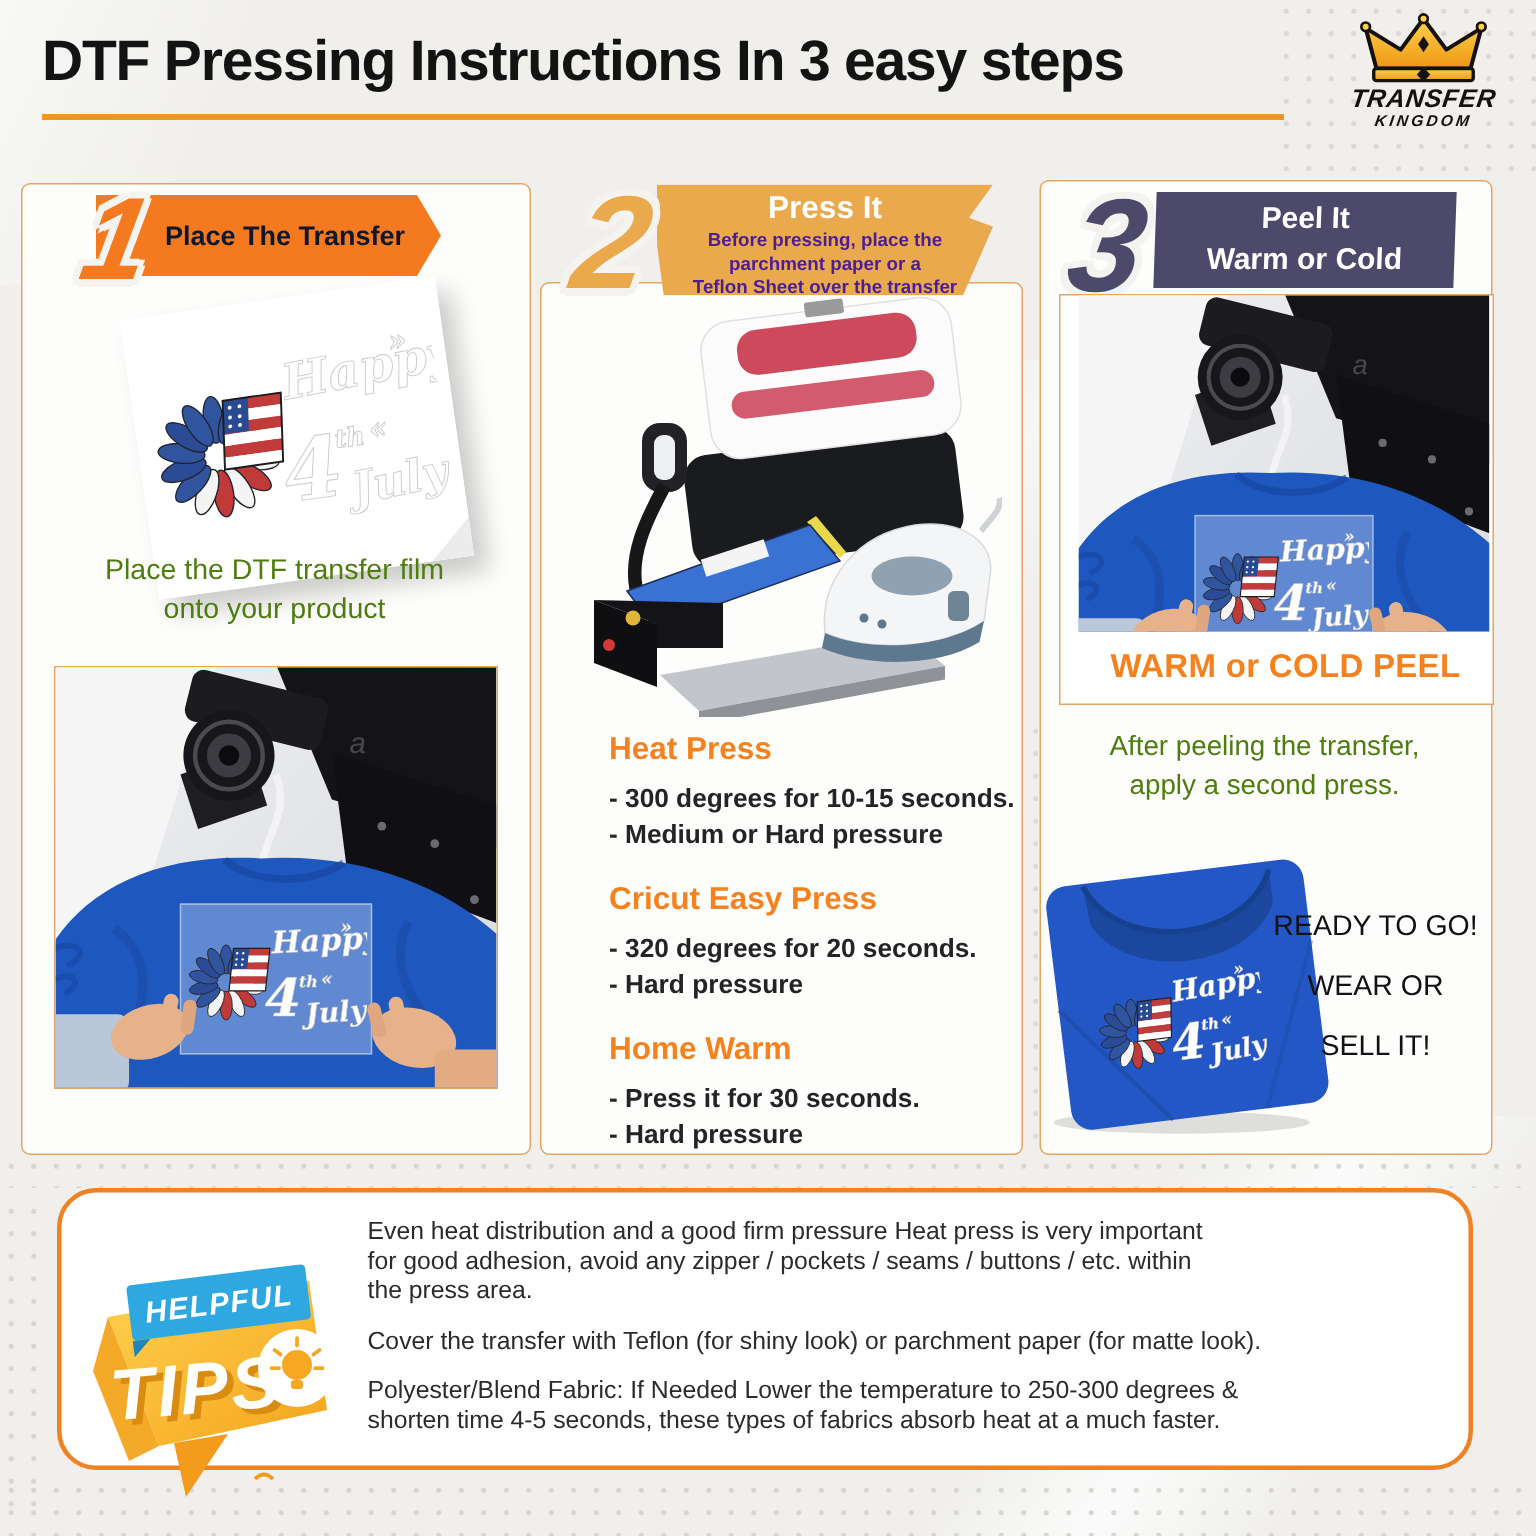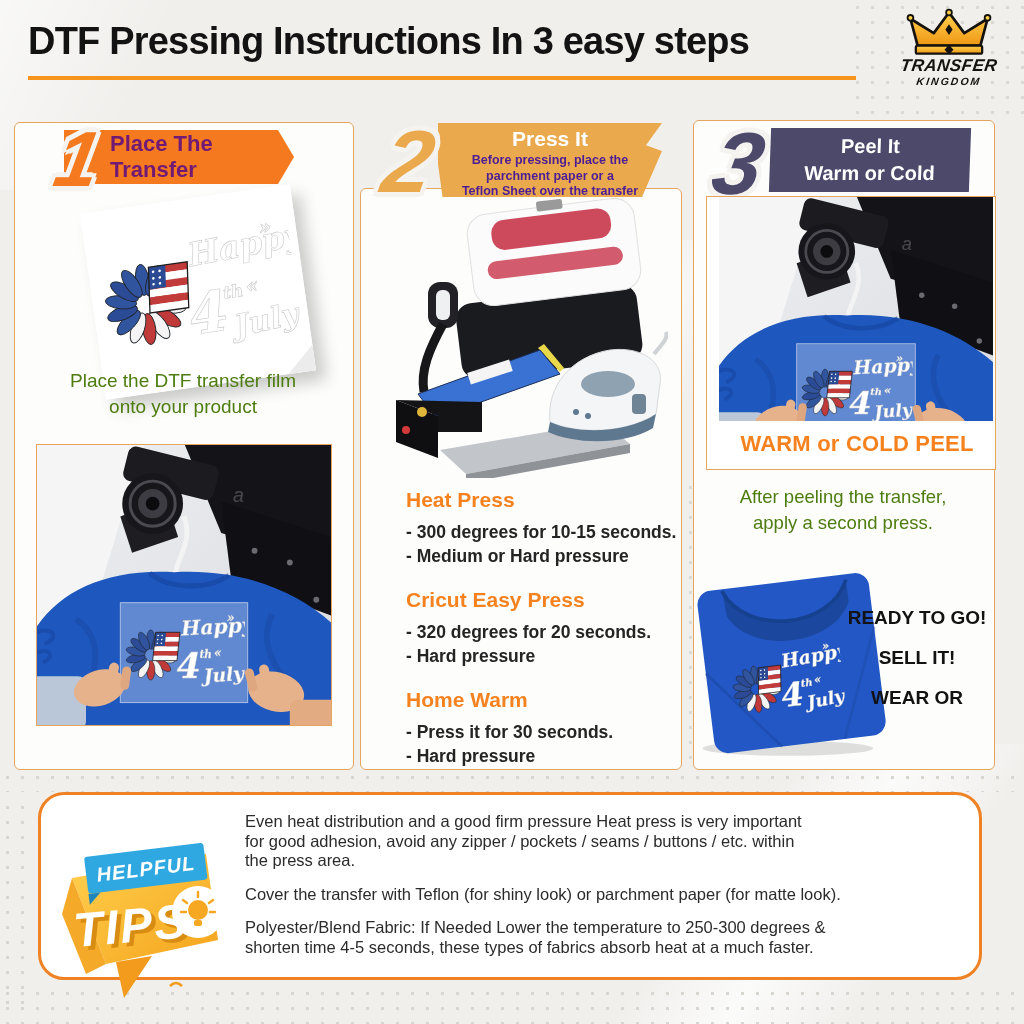--- a/index.html
+++ b/index.html
@@ -27,21 +27,21 @@
   .card3{left:693px;top:120px;width:300px;height:648px;}
   
   .step-num{font-weight:bold;font-style:italic;line-height:1;transform:skewX(-10deg);
     text-shadow:-5px 0 #f4f3f0,5px 0 #f4f3f0,0 -5px #f4f3f0,0 5px #f4f3f0,-4px -4px #f4f3f0,4px 4px #f4f3f0,-4px 4px #f4f3f0,4px -4px #f4f3f0;}
   .num1{left:56px;top:120px;font-size:78px;color:#F5791F;}
   .num2{left:384px;top:118px;font-size:88px;color:#EBA94E;}
   .num3{left:714px;top:120px;font-size:88px;color:#4C496B;}
   .ribbon1{left:64px;top:130px;width:230px;height:54px;background:#F5791F;
     clip-path:polygon(0 0,calc(100% - 16px) 0,100% 50%,calc(100% - 16px) 100%,0 100%);
     display:flex;align-items:center;padding-left:46px;box-sizing:border-box;
-    color:#701a75;font-size:22px;font-weight:bold;}
+    color:#0f172a;font-size:18px;font-weight:bold;text-align:right;}
   .banner2{left:438px;top:123px;width:224px;height:74px;background:#EBA94E;
     clip-path:polygon(0 0,100% 0,calc(100% - 16px) 30%,100% 38%,calc(100% - 20px) 100%,2% 100%,0 55%);
     text-align:center;box-sizing:border-box;padding-top:4px;}
   .banner2-title{color:#fff;font-size:21px;font-weight:bold;}
   .banner2-sub{color:#4c1d95;font-size:12.5px;font-weight:bold;line-height:15.5px;margin-top:2px;}
   .banner3{left:770px;top:128px;width:200px;height:64px;background:#4C496B;transform:skewX(-2deg);
     display:flex;flex-direction:column;justify-content:center;text-align:center;
     color:#fff;font-size:20px;font-weight:bold;line-height:27px;}
   
   .film{left:92px;top:198px;width:212px;height:188px;background:#fff;transform:rotate(-8deg);
@@ -54,21 +54,21 @@
   .sections{left:374px;top:488px;width:300px;margin-left:32px;}
   .sec{margin-bottom:20px;}
   .sec-h{font-size:21px;font-weight:bold;color:#F5821F;margin-bottom:8px;}
   .sec-line{font-size:17.5px;font-weight:bold;color:#242424;line-height:24px;}
   
   .photobox3{left:706px;top:196px;width:276px;height:272px;border:1px solid #e5a55f;background:#fff;padding-left:12px;}
   .peel-label{width:100%;height:46px;display:flex;align-items:center;justify-content:center;
     color:#F5821F;font-size:22px;font-weight:bold;letter-spacing:.2px;}
   .cap3{left:700px;top:484px;width:286px;font-size:18.5px;line-height:26px;}
   .folded{left:695px;top:548px;width:195px;height:215px;}
-  .ready{left:846px;top:598px;width:142px;text-align:center;font-size:19px;font-weight:bold;
+  .ready{left:846px;top:598px;width:142px;text-align:center;font-size:19px;font-weight:normal;
     color:#121212;line-height:40px;}
   
   .tipsbox{left:38px;top:792px;width:944px;height:188px;background:#fff;border:3px solid #EF8224;border-radius:26px;box-sizing:border-box;}
   .badge{left:52px;top:818px;width:180px;height:190px;}
   .tipstext{left:245px;top:812px;width:730px;color:#2b2b2b;}
   .tline{font-size:16.5px;line-height:19.5px;white-space:nowrap;}
   .tpara{margin-bottom:14px;}
   .dots-header{left:850px;top:0;width:174px;height:116px;opacity:.9;}
   .dots-mid{left:0;top:770px;width:1024px;height:22px;}
   .dots-left{left:0;top:800px;width:30px;height:215px;}
@@ -327,22 +327,22 @@
         <path d="M38,32 C58,84 150,86 172,36 L172,60 C150,106 62,104 40,60 Z" fill="#1b479f"></path>
         <path d="M38,32 C58,84 150,86 172,36" fill="none" stroke="#16418f" stroke-width="4"></path>
         <path d="M10,118 L82,206" stroke="#1b479f" stroke-width="3" opacity=".5"></path>
         <path d="M196,90 L150,206" stroke="#1b479f" stroke-width="3" opacity=".35"></path>
         <use href="#d-flag" x="34" y="96" width="122" height="85"></use>
       </g>
     </svg>
   </div>
   <div class="abs ready">
     <div>READY TO GO!</div>
+    <div>WEAR OR</div>
     <div>SELL IT!</div>
-    <div>WEAR OR</div>
   </div>
 
   <div class="abs tipsbox"></div>
   <div class="abs badge">
     <svg class="fullsvg" viewBox="0 0 180 190">
       <path d="M6,44 q7,-7 14,0 q7,7 14,0" stroke="#fff" stroke-width="2.5" fill="none"></path>
       <path d="M130,22 q6,-6 12,0" stroke="#fff" stroke-width="2.5" fill="none"></path>
       <path d="M2,110 q6,-6 12,0" stroke="#fff" stroke-width="2.5" fill="none"></path>
       <path d="M148,128 q6,-6 12,0 q6,6 12,0" stroke="#fff" stroke-width="2.5" fill="none"></path>
       <path d="M118,168 q6,-6 12,0" stroke="#F29B1D" stroke-width="2.5" fill="none"></path>

